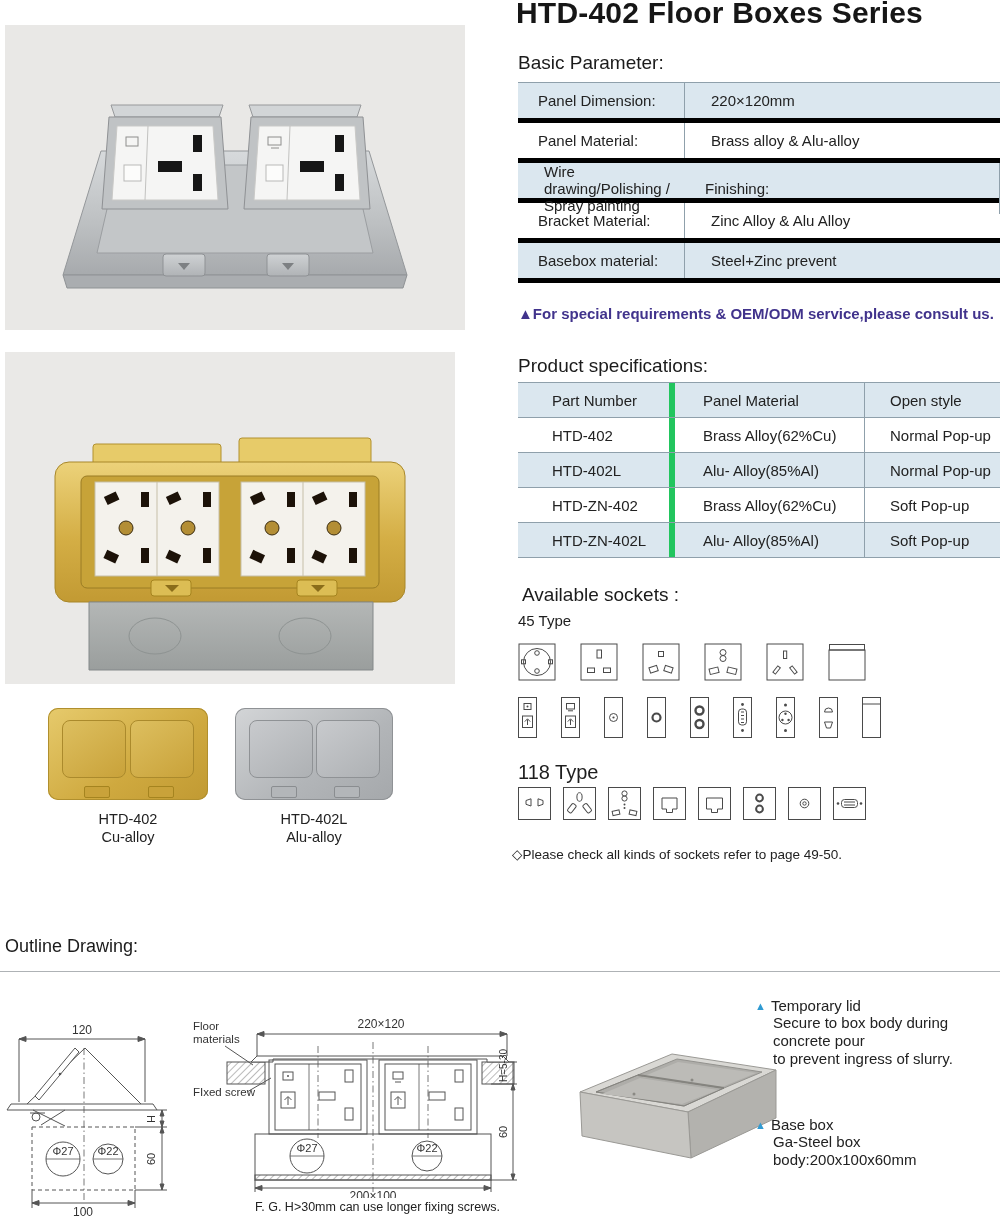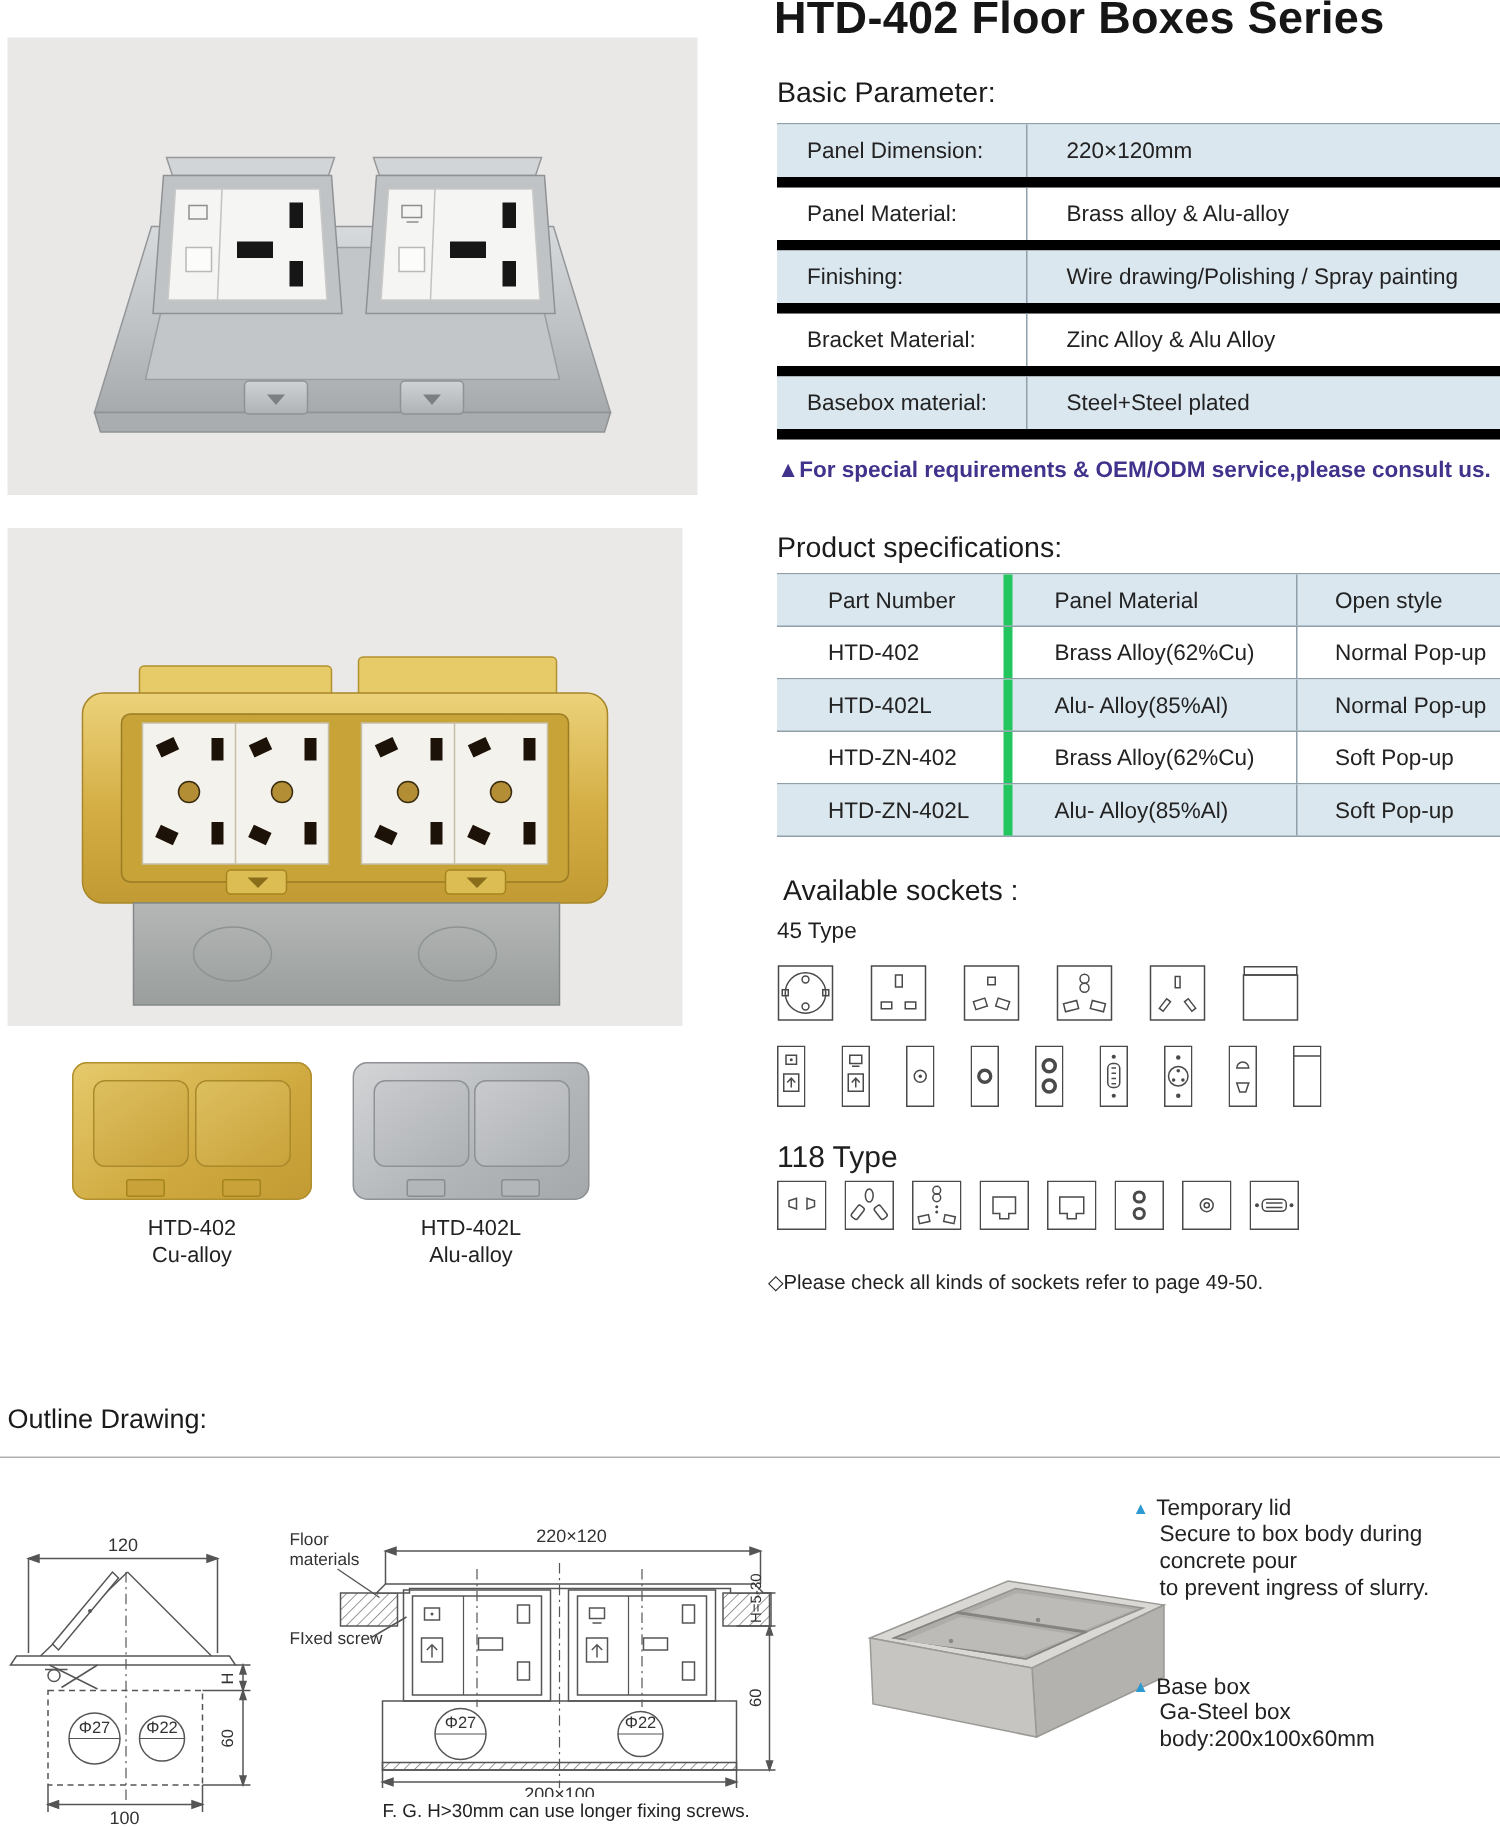--- a/index.html
+++ b/index.html
@@ -7,21 +7,21 @@
         font-family:"Liberation Sans",sans-serif;color:#1e1e1e;overflow:hidden;}
   .abs{position:absolute;}
 
   
   .title{left:516px;top:-4px;font-size:30px;font-weight:600;letter-spacing:0.2px;color:#161616;}
   .h2{font-size:19px;color:#1b1b1b;}
   .notice{left:518px;top:305px;font-size:15px;font-weight:bold;color:#41338c;}
 
   
   .btable{left:518px;top:82px;width:482px;border-top:1px solid #8fa0ab;}
-  .btable .row{display:grid;grid-template-columns:167px 1fr;height:35px;border-bottom:7px solid #000000;}
+  .btable .row{display:grid;grid-template-columns:167px 1fr;height:35px;border-bottom:5px solid #000000;}
   .btable .row:nth-child(odd){background:#dbe7ef;}
   .btable .cell{display:flex;align-items:center;font-size:15px;color:#222;}
   .btable .lab{padding-left:20px;border-right:1px solid #8fa0ab;}
   .btable .val{padding-left:26px;}
 
   .stable{left:518px;top:382px;width:482px;border-top:1px solid #8fa0ab;}
   .stable .row{display:grid;grid-template-columns:157px 190px 135px;height:34px;border-bottom:1px solid #8fa0ab;}
   .stable .row.hd,.stable .row:nth-child(odd){background:#dbe7ef;}
   .stable .cell{display:flex;align-items:center;font-size:15px;color:#222;}
   .stable .c1{padding-left:34px;border-right:6px solid #22c55e;}
@@ -210,30 +210,30 @@
   <div class="abs btable">
     <div class="row">
       <div class="cell lab">Panel Dimension:</div>
       <div class="cell val">220×120mm</div>
     </div>
     <div class="row">
       <div class="cell lab">Panel Material:</div>
       <div class="cell val">Brass alloy &amp; Alu-alloy</div>
     </div>
     <div class="row">
+      <div class="cell val">Wire drawing/Polishing / Spray painting</div>
       <div class="cell lab">Finishing:</div>
-      <div class="cell val">Wire drawing/Polishing / Spray painting</div>
     </div>
     <div class="row">
       <div class="cell lab">Bracket Material:</div>
       <div class="cell val">Zinc Alloy &amp; Alu Alloy</div>
     </div>
     <div class="row">
       <div class="cell lab">Basebox material:</div>
-      <div class="cell val">Steel+Steel plated</div>
+      <div class="cell val">Steel+Zinc prevent</div>
     </div>
   </div>
 
   <div class="abs notice">▲For special requirements &amp; OEM/ODM service,please consult us.</div>
 
   <div class="abs h2" style="left:518px;top:355px;">Product specifications:</div>
   <div class="abs stable">
     <div class="row hd">
       <div class="cell c1">Part Number</div>
       <div class="cell c2">Panel Material</div>

